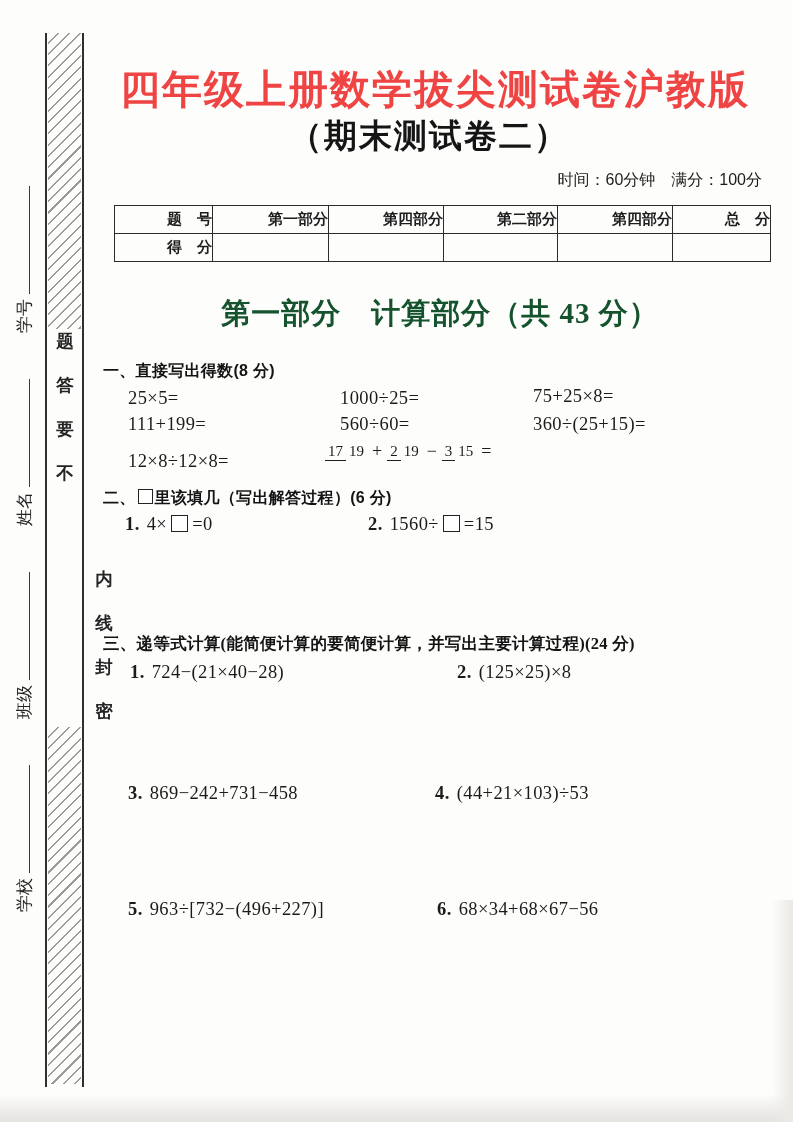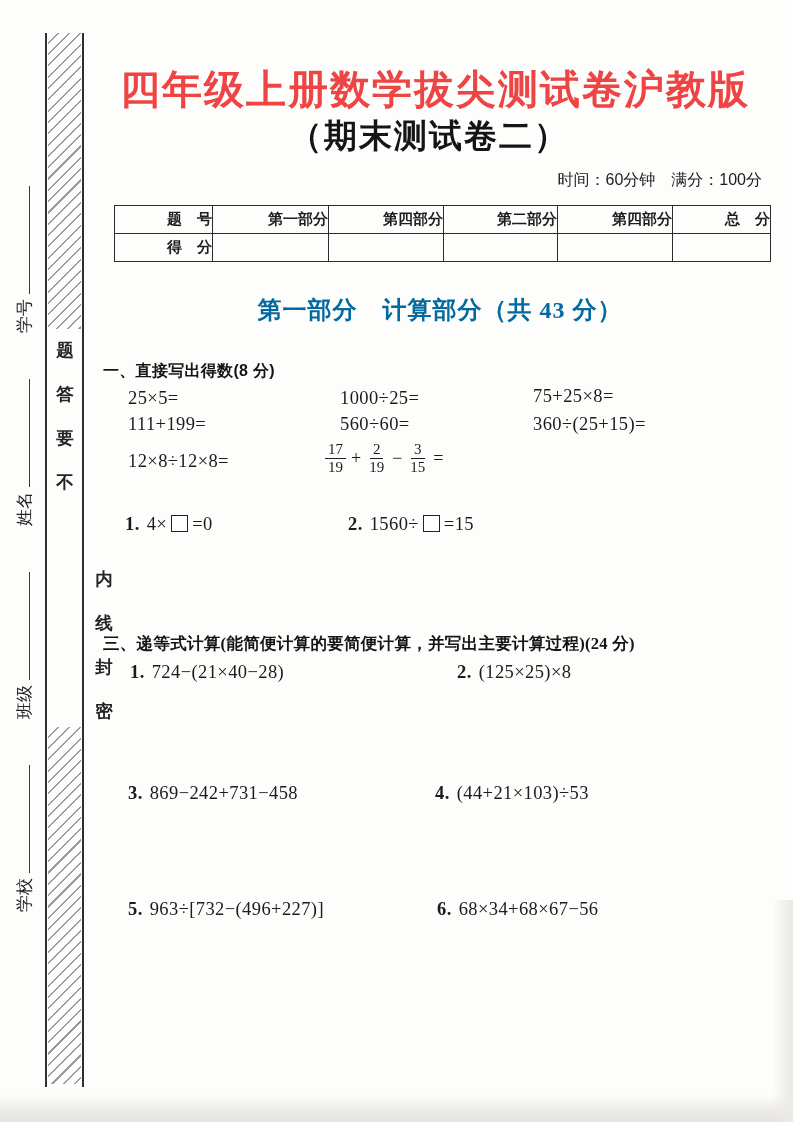--- a/index.html
+++ b/index.html
@@ -11,21 +11,21 @@
   .vline{position:absolute;width:2px;background:#2f2f2f;}
   .vline.l{left:45px;top:33px;height:1054px;}
   .vline.r{left:82px;top:33px;height:1054px;}
   .hatch{position:absolute;left:48px;width:33px;
          background:repeating-linear-gradient(135deg,rgba(0,0,0,0) 0 6.5px,#9b9b9b 6.5px 8px);}
   .hatch.t{top:33px;height:296px;}
   .hatch.b{top:727px;height:357px;}
   .sealcol{position:absolute;left:52px;width:26px;text-align:center;
            font-size:17.5px;line-height:44px;font-weight:600;color:#242424;
            word-break:break-all;font-family:"Liberation Serif",serif;}
-  .sealcol.top{top:328px;}
+  .sealcol.top{top:319px;}
   .sealcol.bot{top:557px;margin-left:39px;}
   .fields{position:absolute;left:13px;top:912px;width:790px;height:24px;
           transform:rotate(-90deg);transform-origin:0 0;white-space:nowrap;
           font-size:17px;color:#222;}
   .fields .blank{display:inline-block;width:108px;height:2px;
                  border-bottom:1.7px solid #3a3a3a;margin:0 46px 0 5px;}
   .fields .blank.last{margin-right:0;}
 
   
   .title{left:85px;top:52px;width:700px;text-align:center;font-size:40px;font-weight:bold;
@@ -34,32 +34,32 @@
             letter-spacing:2px;font-family:"Liberation Sans","DejaVu Sans",sans-serif;color:#151515;}
   .meta{left:442px;top:170px;width:320px;text-align:right;font-size:16px;font-weight:400;
         font-family:"Liberation Sans","DejaVu Sans",sans-serif;color:#1c1c1c;}
 
   
   table.score{position:absolute;left:114px;top:205px;border-collapse:collapse;table-layout:fixed;}
   table.score td{border:1.6px solid #2b2b2b;height:27px;text-align:right;vertical-align:middle;
                  font-size:15px;font-weight:600;padding:0;color:#1d1d1d;}
 
   
-  .p1head{left:100px;top:294px;width:680px;text-align:center;font-size:24px;font-weight:bold;
-          letter-spacing:1px;color:#0369a1;}
+  .p1head{left:100px;top:294px;width:680px;text-align:center;font-size:29px;font-weight:bold;
+          letter-spacing:1px;color:#14532d;}
   .sectitle{font-family:"Liberation Sans","DejaVu Sans",sans-serif;font-weight:bold;
             font-size:16px;color:#141414;letter-spacing:0.3px;}
   .expr{font-size:18.5px;letter-spacing:0.4px;white-space:nowrap;}
   .pnum{font-weight:bold;margin-right:7px;}
   .sq{display:inline-block;width:15px;height:15px;border:1.7px solid #222;
       vertical-align:-2px;margin:0 4px;background:#fff;}
   .sq.small{width:13px;height:13px;vertical-align:-1px;margin:0 2px;}
 
   .fracline{display:flex;align-items:center;gap:5px;font-size:18px;}
-  .frac{display:inline-flex;flex-direction:column;align-items:center;
+  .frac{display:inline-flex;flex-direction:row;align-items:center;
         font-size:15px;line-height:17px;}
   .frac .fn{padding:0 3px;border-bottom:1.6px solid #1f1f1f;}
   .frac .fd{padding:0 3px;}
 
   
   .edge-b{left:0;top:1094px;width:793px;height:28px;
           background:linear-gradient(180deg,rgba(232,231,229,0) 0%,#e6e5e2 85%);}
   .edge-r{left:772px;top:900px;width:21px;height:222px;
           background:linear-gradient(90deg,rgba(236,235,232,0) 0%,#eceae7 90%);}
 </style>
@@ -128,24 +128,25 @@
       <span class="fd">19</span>
     </span>
     <span>−</span>
     <span class="frac">
       <span class="fn">3</span>
       <span class="fd">15</span>
     </span>
     <span>=</span>
   </div>
 
+  <div class="abs sectitle" style="left:103px;top:488px"><span>二、</span><span class="sq small"></span><span>里该填几（写出解答过程）(6 分)</span></div>
 
   <div class="abs expr" style="left:125px;top:514px"><span class="pnum">1.</span><span>4×</span><span class="sq"></span><span>=0</span></div>
 
-  <div class="abs expr" style="left:348px;top:514px"><span class="pnum">2.</span><span>1560÷</span><span class="sq"></span><span>=15</span></div>
+  <div class="abs expr" style="left:368px;top:514px"><span class="pnum">2.</span><span>1560÷</span><span class="sq"></span><span>=15</span></div>
 
   <div class="abs sectitle" style="left:103px;top:633px;font-family:'Liberation Serif',serif;font-size:16.5px">三、递等式计算(能简便计算的要简便计算，并写出主要计算过程)(24 分)</div>
 
   <div class="abs expr" style="left:130px;top:662px"><span class="pnum">1.</span><span>724−(21×40−28)</span></div>
   <div class="abs expr" style="left:457px;top:662px"><span class="pnum">2.</span><span>(125×25)×8</span></div>
 
   <div class="abs expr" style="left:128px;top:783px"><span class="pnum">3.</span><span>869−242+731−458</span></div>
   <div class="abs expr" style="left:435px;top:783px"><span class="pnum">4.</span><span>(44+21×103)÷53</span></div>
 
   <div class="abs expr" style="left:128px;top:899px"><span class="pnum">5.</span><span>963÷[732−(496+227)]</span></div>

